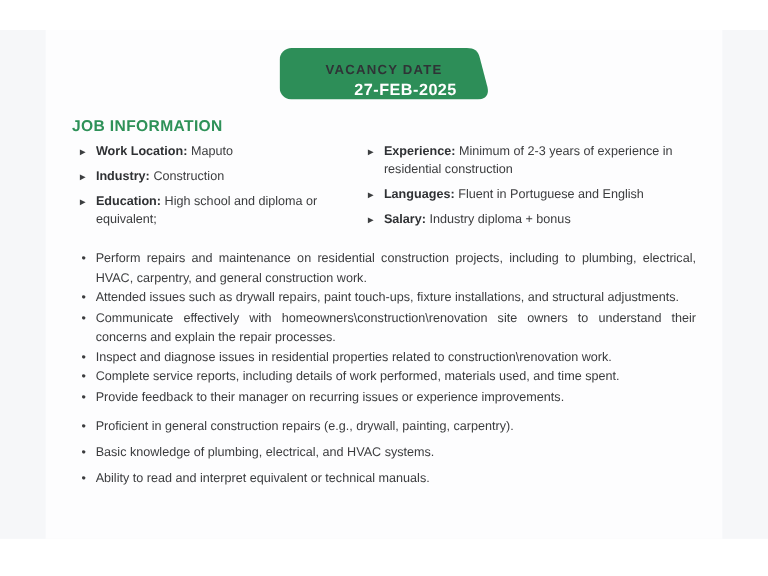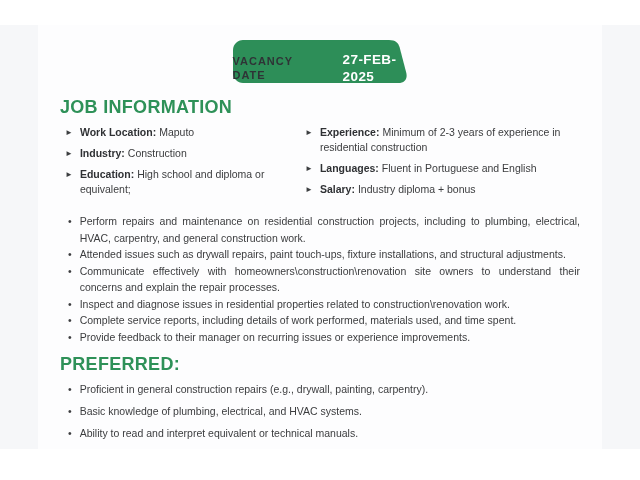--- a/index.html
+++ b/index.html
@@ -29,42 +29,42 @@
     display: flex;
     justify-content: center;
     gap: 24px;
     margin-top: 1px;
     margin-bottom: 14px;
   }
   .ribbon { position: relative; width: 175px; height: 43px; }
   .ribbon svg { position: absolute; inset: 0; display: block; }
   .ribbon-text {
     position: absolute; inset: 0;
-    display: flex; 
+    display: flex; flex-direction: column;
     align-items: center; justify-content: center;
     padding-top: 12px;
   }
   .ribbon-label {
     font-size: 11px; font-weight: bold; letter-spacing: 1px;
     line-height: 14px;
   }
   .ribbon-date {
     font-size: 13.5px; font-weight: bold; letter-spacing: 0.4px;
     line-height: 17px;
     margin-left: 36px;
   }
   .ribbon-vacancy .ribbon-label { color: #2f3336; }
   .ribbon-vacancy .ribbon-date  { color: #ffffff; }
   .ribbon-last .ribbon-label    { color: #2e8f58; }
   .ribbon-last .ribbon-date     { color: #ffffff; }
 
   
   .section-title {
     color: #2e9158;
-    font-size: 18px;
+    font-size: 13px;
     font-weight: bold;
     letter-spacing: 0.3px;
     margin-bottom: 7px;
   }
 
   
   .info-grid {
     display: flex;
     margin-left: 5px;
     margin-bottom: 10px;
@@ -193,21 +193,20 @@
         <span class="dot">•</span>
         <span class="bullet-text">Complete service reports, including details of work performed, materials used, and time spent.</span>
       </li>
 
       <li class="bullet-item">
         <span class="dot">•</span>
         <span class="bullet-text">Provide feedback to their manager on recurring issues or experience improvements.</span>
       </li>
     </ul>
 
-  <h2 class="section-title">PREFERRED:</h2>
 
   <ul class="bullets bullets-spaced">
 
       <li class="bullet-item">
         <span class="dot">•</span>
         <span class="bullet-text">Proficient in general construction repairs (e.g., drywall, painting, carpentry).</span>
       </li>
 
       <li class="bullet-item">
         <span class="dot">•</span>

